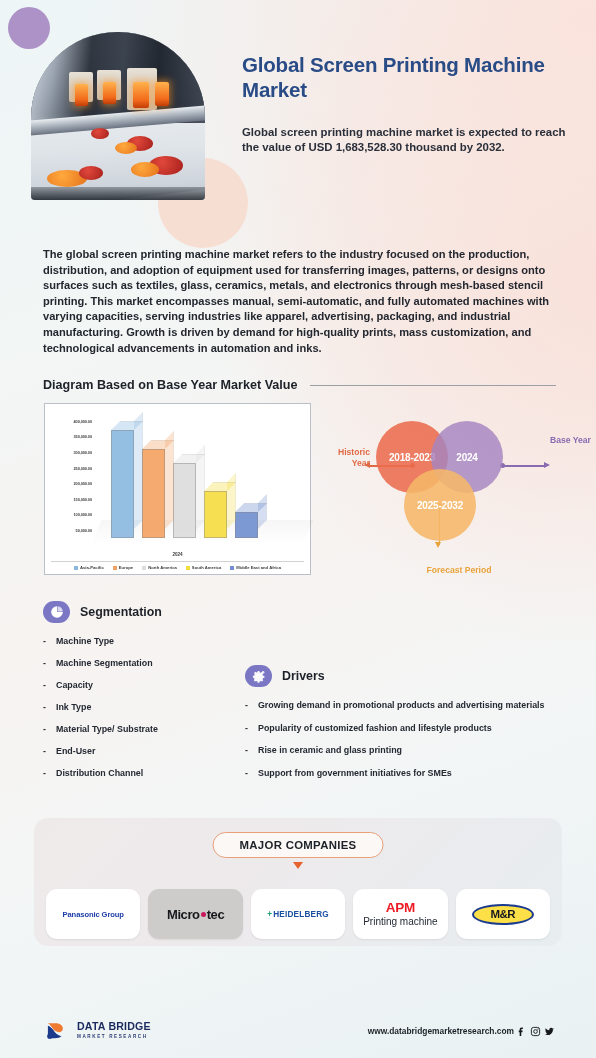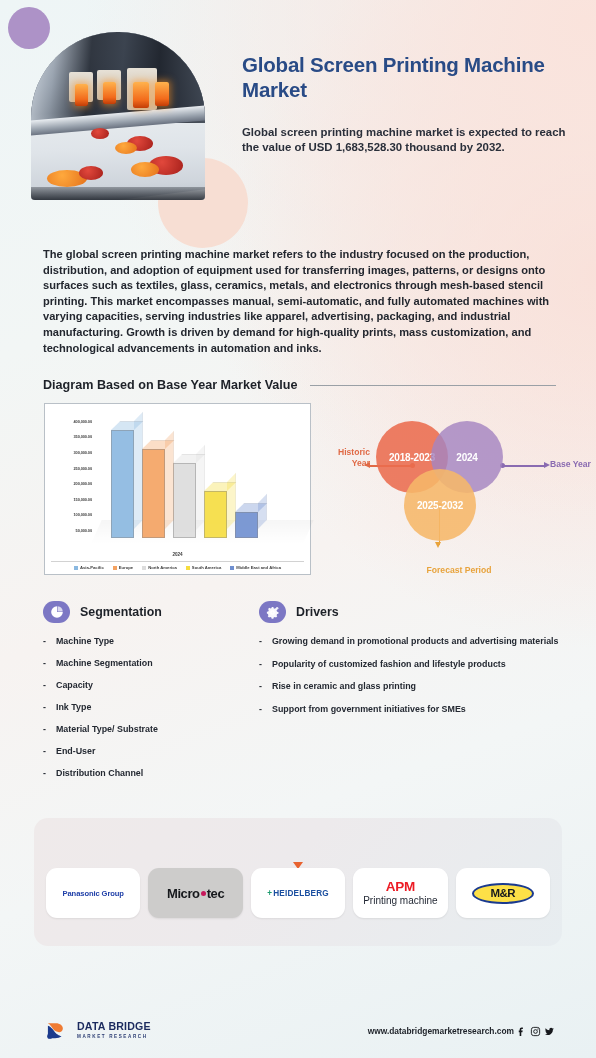--- a/index.html
+++ b/index.html
@@ -163,31 +163,31 @@
     font-size: 10px; font-weight: bold; color: #fff;
     letter-spacing: -.2px;
   }
   .venn-hist { left: 58px; top: 18px; background: rgba(234,108,78,.88); }
   .venn-base { left: 113px; top: 18px; background: rgba(165,133,193,.82); }
   .venn-fcst { left: 86px; top: 66px; background: rgba(246,183,105,.88); z-index: 2; }
   .venn-label {
     position: absolute; font-size: 8.6px; font-weight: bold; line-height: 11px;
   }
   .lab-hist { left: 0px; top: 44px; width: 52px; text-align: right; color: #e06a46; }
-  .lab-base { left: 232px; top: 56px; width: 46px; color: #8a6bb1; }
+  .lab-base { left: 232px; top: 32px; width: 46px; color: #8a6bb1; }
   .lab-fcst { left: 86px; top: 162px; width: 110px; text-align: center; color: #e8a33c; }
   .conn { position: absolute; height: 1.4px; }
   .conn-dot { position: absolute; width: 5px; height: 5px; border-radius: 50%; }
   .arrow-l, .arrow-r {
     position: absolute; width: 0; height: 0;
     border-top: 3.4px solid transparent; border-bottom: 3.4px solid transparent;
   }
 
   
-  .cols { display: flex; margin: 18px 26px 0 43px; gap: 18px; }
+  .cols { display: flex; margin: 18px 26px 0 43px; gap: 4px; align-items: flex-end; }
   .col-seg { width: 198px; }
   .col-drv { flex: 1; }
   .col-head { display: flex; align-items: center; gap: 10px; }
   .ico-badge {
     width: 27px; height: 22px; border-radius: 11px;
     background: #7c77c4;
     display: flex; align-items: center; justify-content: center;
   }
   .col-title { font-size: 12.4px; font-weight: bold; color: #1d2128; }
   .bullets { margin-top: 13px; }
@@ -213,21 +213,21 @@
     font-size: 11.4px; font-weight: bold; color: #1d2128; letter-spacing: .3px;
     white-space: nowrap;
   }
   .mc-caret {
     position: absolute; left: 50%; transform: translateX(-50%); top: 44px;
     width: 0; height: 0;
     border-left: 5px solid transparent; border-right: 5px solid transparent;
     border-top: 7px solid #e8622f;
   }
   .mc-logos {
-    position: absolute; left: 12px; right: 12px; top: 50px;
+    position: absolute; left: 12px; right: 12px; top: 71px;
     display: flex; justify-content: space-between; gap: 8px;
   }
   .logo {
     width: 95px; height: 50px; border-radius: 11px;
     background: #fff;
     display: flex; flex-direction: column; align-items: center; justify-content: center;
     box-shadow: 0 1px 2px rgba(0,0,0,.08);
   }
   .logo.grey { background: #cdcccb; }
   .lg-panasonic { font-size: 7.6px; font-weight: bold; color: #1f3fa8; letter-spacing: -.1px; }
@@ -472,20 +472,21 @@
           </div>
           <div class="bullet">
             <span class="dash">-</span>
             <span>Support from government initiatives for SMEs</span>
           </div>
         </div>
     </div>
   </div>
 
   <div class="mc-card">
+    <div class="mc-pill">MAJOR COMPANIES</div>
     <div class="mc-caret"></div>
     <div class="mc-logos">
       <div class="logo">
         <div class="lg-panasonic">Panasonic Group</div>
       </div>
       <div class="logo grey">
         <div class="lg-microtec">
           <span>Micro</span>
           <span class="dotm"></span>
           <span>tec</span>

